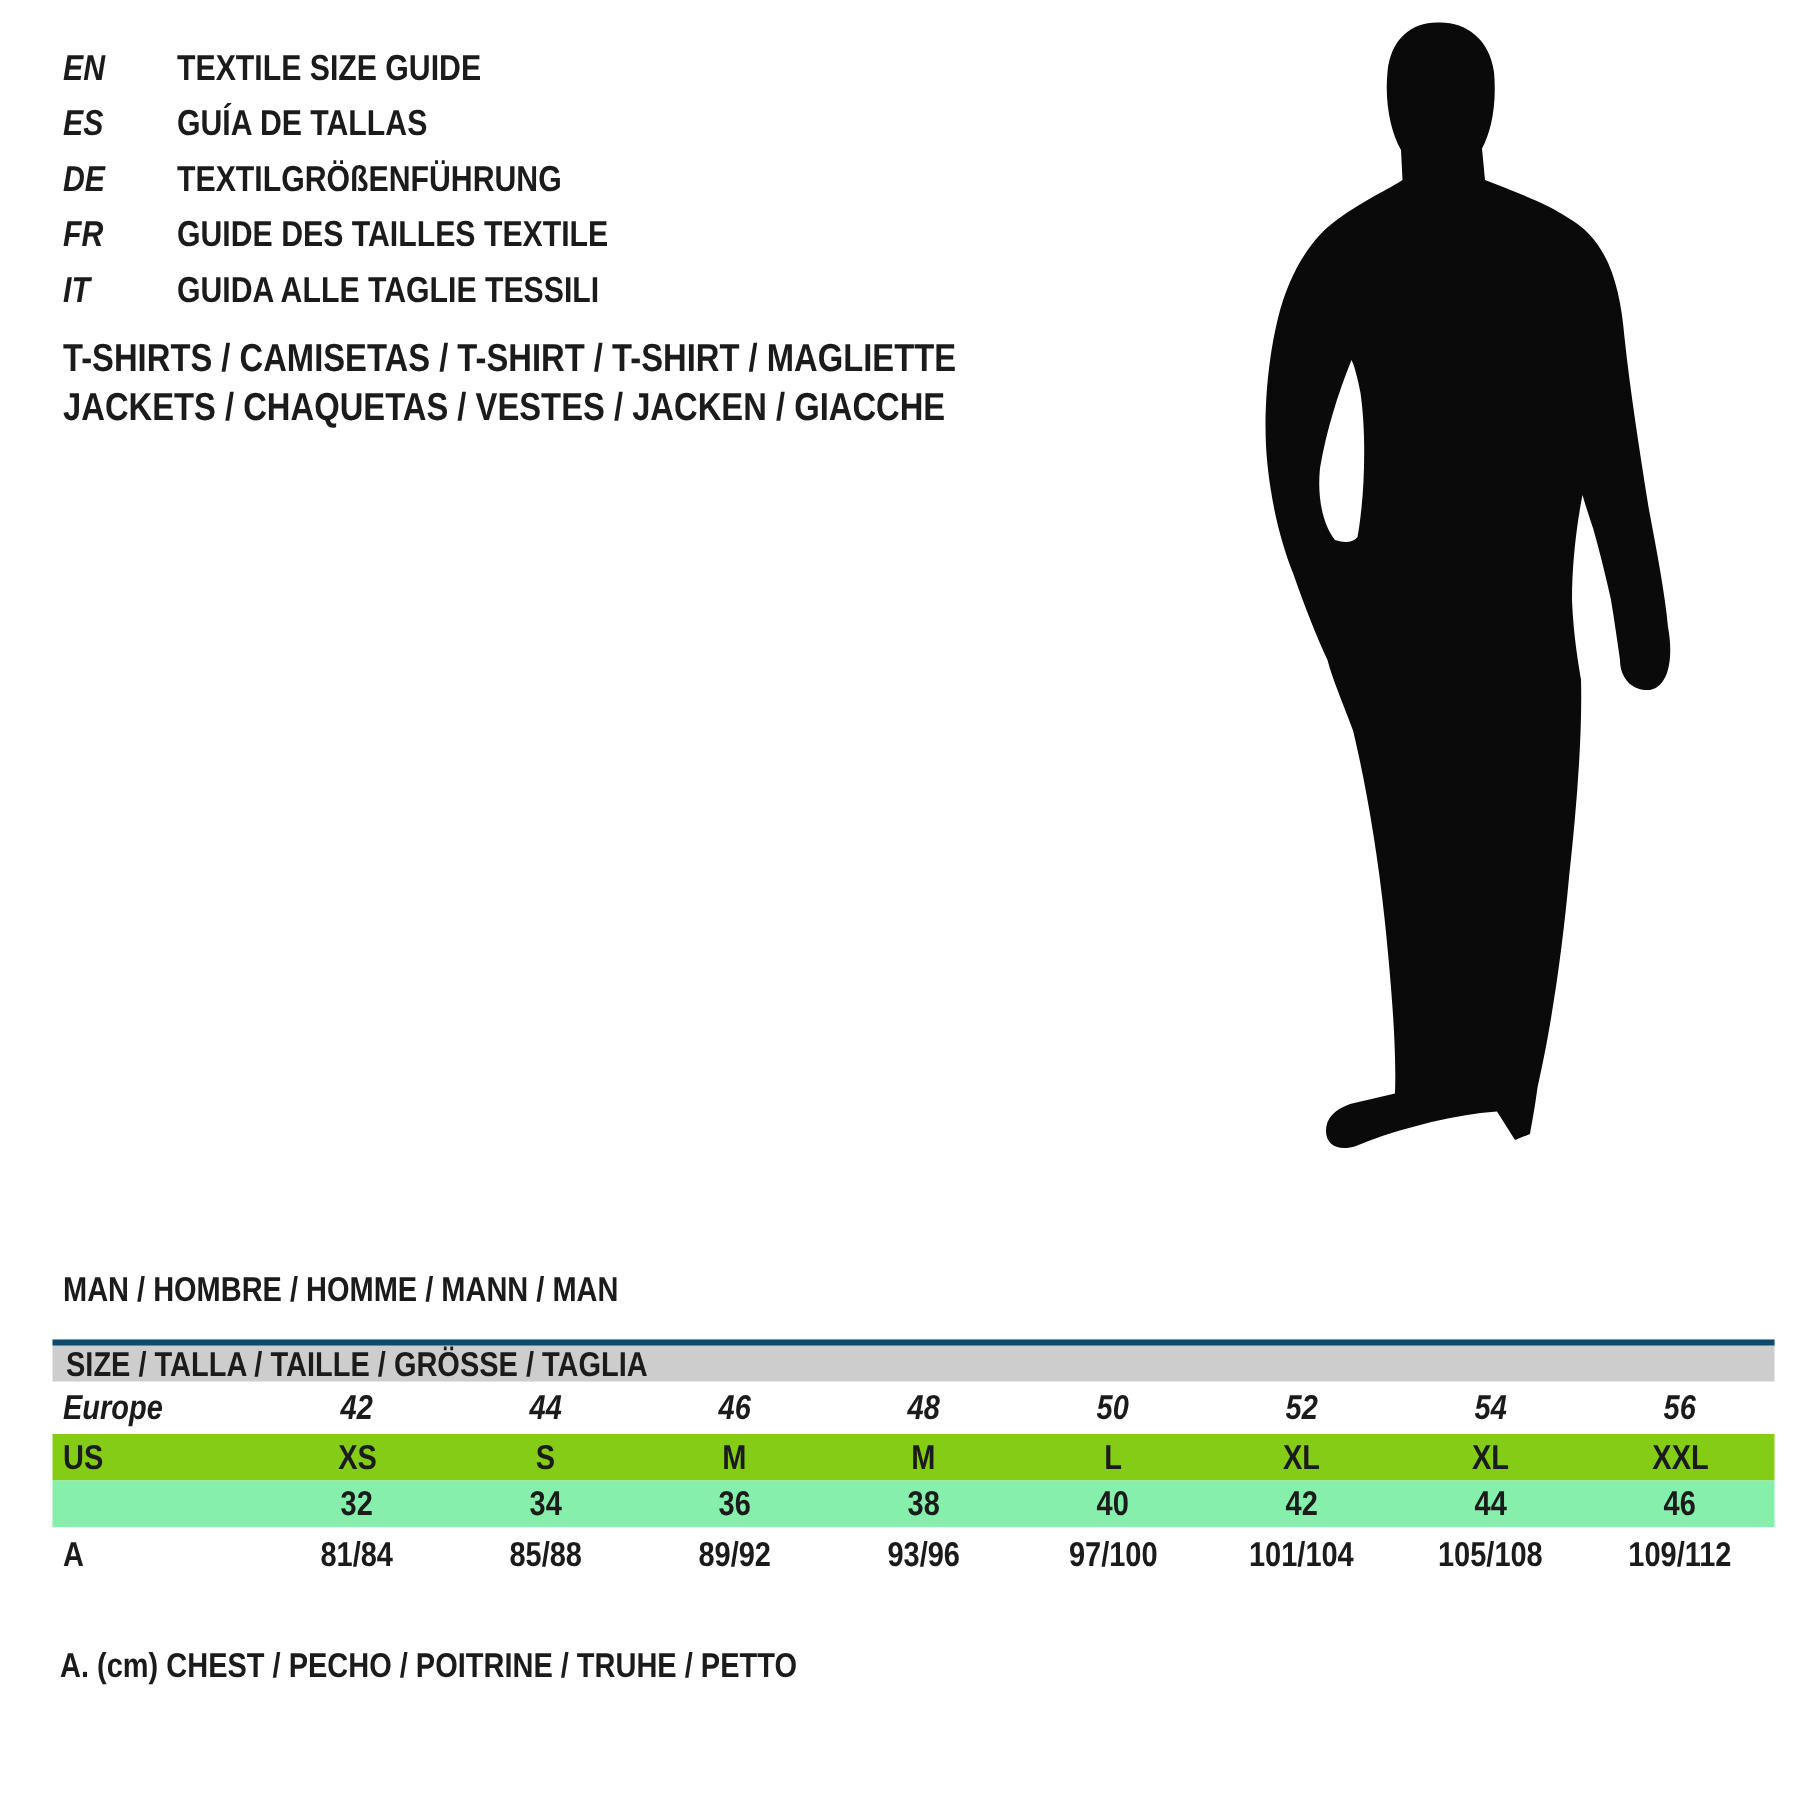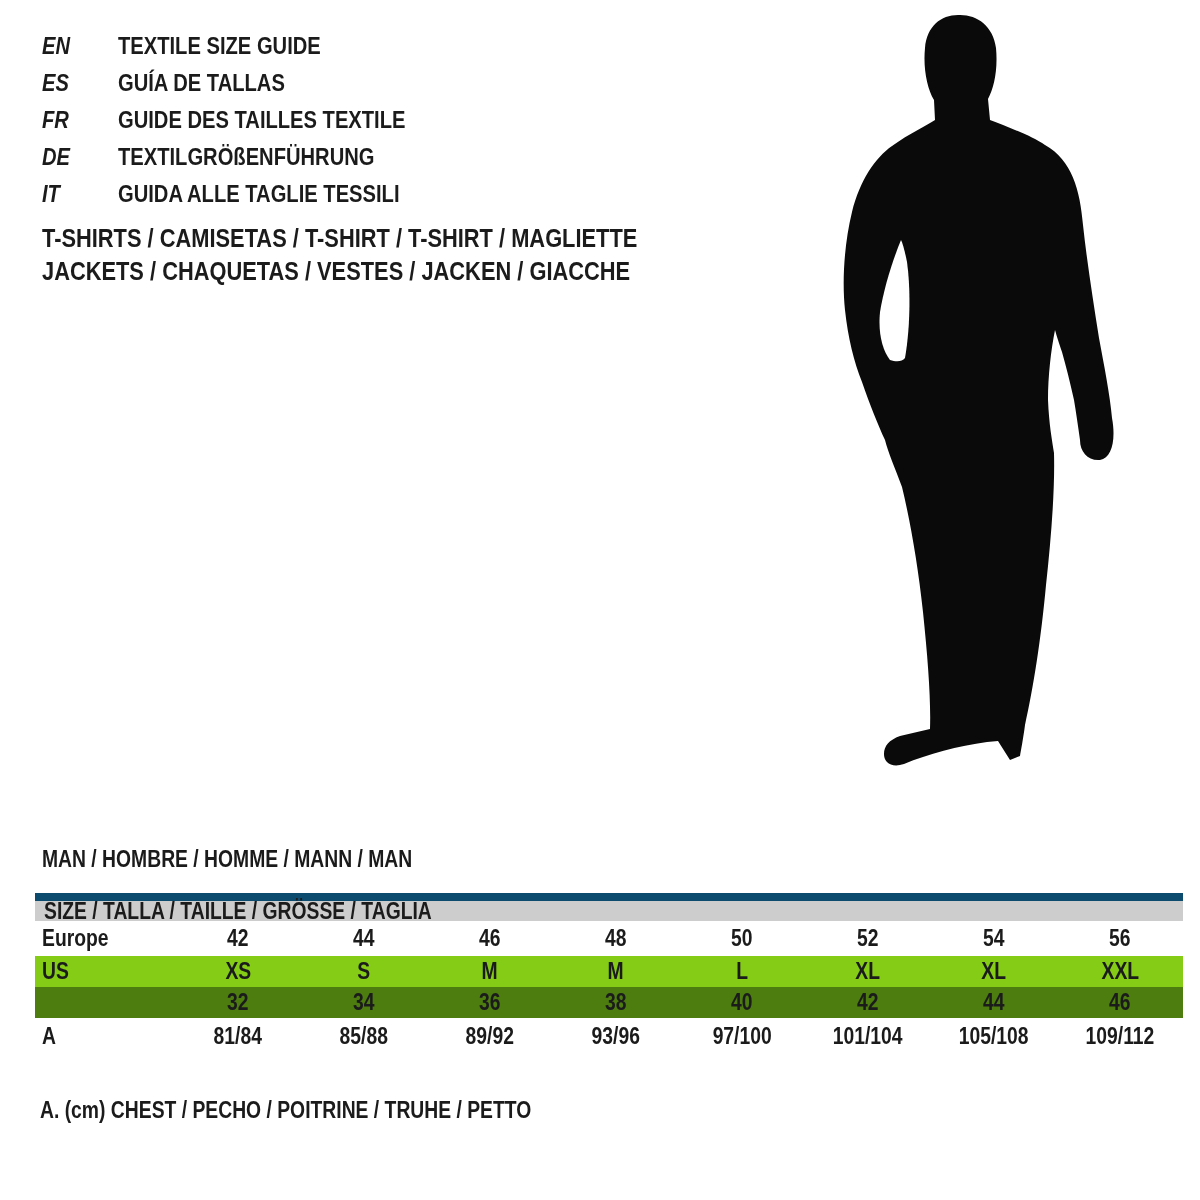--- a/index.html
+++ b/index.html
@@ -26,55 +26,55 @@
   
   .figure{position:absolute;left:840px;top:0;width:300px;height:780px;}
   .figure svg{display:block;width:300px;height:780px;}
 
   
   .section-title{position:absolute;left:42px;top:846px;font-weight:700;font-size:23px;}
 
   
   .size-table{position:absolute;left:35px;top:893px;width:1148px;font-weight:700;font-size:23px;}
   .thead{
-    height:28px;background:#cdcdcd;border-top:8px solid #0c4a6e;
+    height:28px;background:#cdcdcd;border-top:4px solid #0c4a6e;
     display:flex;align-items:center;padding-left:9px;box-sizing:border-box;
   }
   .trow{display:grid;grid-template-columns:140px repeat(8,1fr);align-items:center;}
   .trow .lbl{text-align:left;padding-left:7px;}
   .trow .val{text-align:center;}
-  .row-europe{height:35px;}
+  .row-europe{height:35px;font-style:italic;}
   .row-us{height:31px;background:#84cc16;}
-  .row-num{height:31px;background:#4d7c0f;}
+  .row-num{height:31px;background:#86efac;}
   .row-a{height:36px;}
 
   
   .footnote{position:absolute;left:40px;top:1097px;font-weight:700;font-size:23px;}
 </style>
 </head>
 <body>
 
 <div class="page">
 
   <div class="lang-list">
     <div class="lang-row">
       <span class="lang-code"><span class="cl">EN</span></span>
       <span class="cl">TEXTILE SIZE GUIDE</span>
     </div>
     <div class="lang-row">
       <span class="lang-code"><span class="cl">ES</span></span>
       <span class="cl">GUÍA DE TALLAS</span>
     </div>
     <div class="lang-row">
+      <span class="lang-code"><span class="cl">DE</span></span>
+      <span class="cl">TEXTILGRÖßENFÜHRUNG</span>
+    </div>
+    <div class="lang-row">
       <span class="lang-code"><span class="cl">FR</span></span>
       <span class="cl">GUIDE DES TAILLES TEXTILE</span>
-    </div>
-    <div class="lang-row">
-      <span class="lang-code"><span class="cl">DE</span></span>
-      <span class="cl">TEXTILGRÖßENFÜHRUNG</span>
     </div>
     <div class="lang-row">
       <span class="lang-code"><span class="cl">IT</span></span>
       <span class="cl">GUIDA ALLE TAGLIE TESSILI</span>
     </div>
   </div>
 
   <div class="categories">
     <div><span class="cl">T-SHIRTS / CAMISETAS / T-SHIRT / T-SHIRT / MAGLIETTE</span></div>
     <div><span class="cl">JACKETS / CHAQUETAS / VESTES / JACKEN / GIACCHE</span></div>

